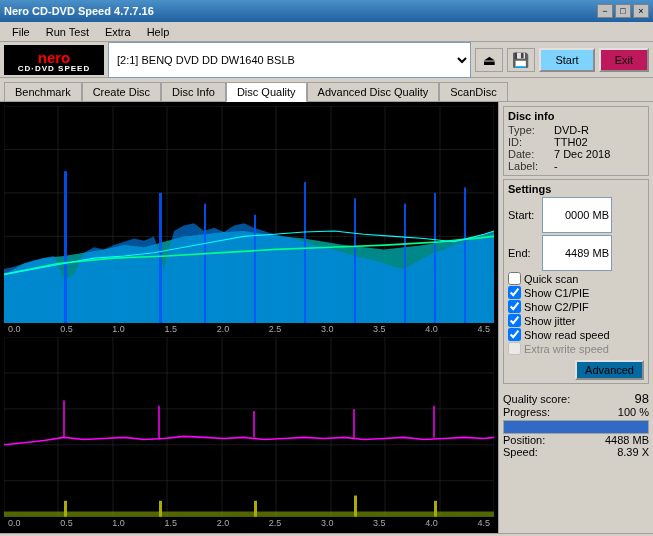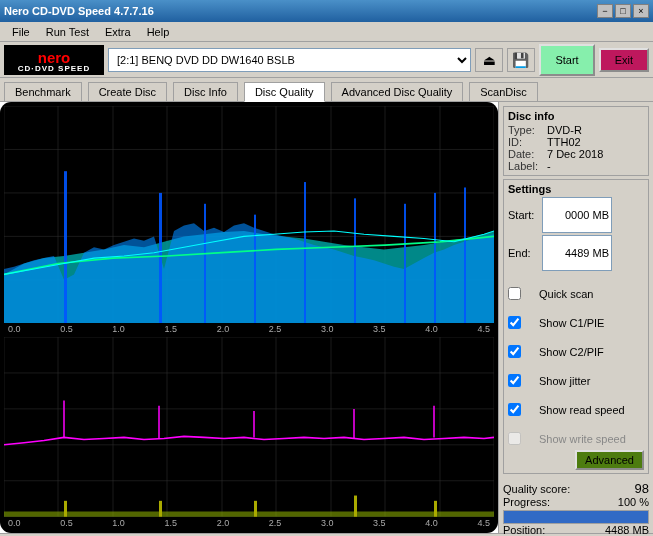--- a/index.html
+++ b/index.html
@@ -13,58 +13,58 @@
 
     
     .menubar { background: #d4d0c8; height: 20px; display: flex; align-items: center; padding: 0 4px; border-bottom: 1px solid #a0a0a0; }
     .menu-item { padding: 2px 8px; font-size: 11px; cursor: pointer; }
 
     
     .toolbar { background: #d4d0c8; height: 36px; display: flex; align-items: center; padding: 2px 4px; gap: 4px; border-bottom: 1px solid #a0a0a0; }
     .nero-logo { background: #000; color: white; font-size: 13px; font-weight: bold; padding: 2px 6px; width: 100px; height: 30px; display: flex; align-items: center; justify-content: flex-end; flex-direction: column; }
     .nero-logo-top { color: #ff0000; font-size: 15px; font-weight: 900; line-height: 1; }
     .nero-logo-bottom { color: #ffffff; font-size: 8px; letter-spacing: 1px; line-height: 1; }
-    .drive-selector { flex: 1; height: 24px; border: 1px solid #7f9db9; background: white; font-size: 11px; padding: 0 4px; }
+    .drive-selector { flex: 1; height: 36px; border: 1px solid #7f9db9; background: white; font-size: 11px; padding: 0 4px; }
     .toolbar-icon-btn { width: 28px; height: 24px; background: #d4d0c8; border: 1px solid #a0a0a0; display: flex; align-items: center; justify-content: center; cursor: pointer; font-size: 14px; }
-    .start-btn { background: #86efac; border: 2px outset #e0e0e0; padding: 2px 14px; height: 32px; cursor: pointer; font-size: 11px; }
+    .start-btn { background: #7dd3fc; border: 2px outset #e0e0e0; padding: 2px 14px; height: 24px; cursor: pointer; font-size: 11px; }
     .exit-btn { background: #be185d; border: 2px outset #e0e0e0; padding: 2px 14px; height: 24px; cursor: pointer; font-size: 11px; }
 
     
-    .tabbar { background: #d4d0c8; display: flex; padding: 4px 4px 0; gap: 6px; }
+    .tabbar { background: #d4d0c8; display: flex; padding: 4px 4px 0; gap: 0; }
     .tab { padding: 3px 10px; border: 1px solid #a0a0a0; border-bottom: none; background: #d4d0c8; cursor: pointer; font-size: 11px; }
     .tab.active { background: white; border-bottom: 1px solid white; margin-bottom: -1px; z-index: 1; }
 
     
     .main { display: flex; background: white; border-top: 1px solid #a0a0a0; height: calc(536px - 22px - 20px - 36px - 26px); }
 
     
-    .chart-area { flex: 1; background: #000; padding: 4px; display: flex; flex-direction: column; gap: 0; position: relative; border-radius: 11px; }
+    .chart-area { flex: 1; background: #000; padding: 4px; display: flex; flex-direction: column; gap: 0; position: relative; }
 
     
     .right-panel { width: 155px; background: #d4d0c8; padding: 4px; border-left: 1px solid #a0a0a0; display: flex; flex-direction: column; gap: 3px; font-size: 11px; }
 
     .disc-info-section { border: 1px solid #a0a0a0; background: #d4d0c8; padding: 3px 4px; }
     .section-title { font-weight: bold; font-size: 11px; margin-bottom: 2px; }
-    .info-row { display: flex; gap: 4px; }
+    .info-row { display: flex; gap: 11px; }
     .info-label { color: #333; width: 35px; }
     .info-value { color: #000; }
 
     .settings-section { border: 1px solid #a0a0a0; background: #d4d0c8; padding: 3px 4px; }
     .speed-row { display: flex; align-items: center; gap: 4px; margin-top: 2px; }
     .speed-select { width: 60px; height: 20px; border: 1px solid #7f9db9; font-size: 11px; }
     .refresh-btn { width: 20px; height: 20px; border: 1px solid #a0a0a0; background: #d4d0c8; display: flex; align-items: center; justify-content: center; cursor: pointer; font-size: 11px; }
 
     .mb-field { width: 70px; height: 18px; border: 1px solid #7f9db9; background: white; font-size: 11px; padding: 17px 2px; text-align: right; }
     .field-row { display: flex; align-items: center; gap: 4px; margin-top: 2px; }
     .field-label { width: 30px; }
 
-    .checkbox-row { display: flex; align-items: center; gap: 18px; margin-top: 16px; }
+    .checkbox-row { display: flex; align-items: center; gap: 3px; margin-top: 1px; }
     .checkbox-row input { margin: 0; }
 
-    .advanced-btn { background: #4d7c0f; border: 2px outset #e0e0e0; padding: 2px 8px; cursor: pointer; font-size: 11px; margin-top: 2px; align-self: flex-end; }
+    .advanced-btn { background: #0369a1; border: 2px outset #e0e0e0; padding: 2px 8px; cursor: pointer; font-size: 11px; margin-top: 2px; align-self: flex-end; }
 
     .quality-score-row { display: flex; justify-content: space-between; align-items: center; margin-top: 2px; }
     .quality-score-value { font-weight: normal; font-size: 13px; }
 
     
     .bottom-legend { background: #d4d0c8; display: flex; padding: 3px 6px; gap: 16px; border-top: 1px solid #a0a0a0; font-size: 11px; }
 
     .progress-bar-outer { background: white; border: 1px solid #a0a0a0; height: 14px; margin-top: 2px; }
     .progress-bar-inner { background: #316ac5; height: 100%; }
     .progress-row { display: flex; justify-content: space-between; align-items: center; }
@@ -274,21 +274,21 @@
       <div class="checkbox-row">
         <input type="checkbox" checked="" style="">
         <span>Show jitter</span>
       </div>
       <div class="checkbox-row">
         <input type="checkbox" checked="" style="">
         <span>Show read speed</span>
       </div>
       <div class="checkbox-row">
         <input type="checkbox" disabled="" style="">
-        <span style="color:#888;">Show write speed</span>
+        <span style="color:#888;">Extra write speed</span>
       </div>
       <div style="display:flex; justify-content:flex-end; margin-top:3px;">
         <button class="advanced-btn">Advanced</button>
       </div>
     </div>
 
     <div style="padding: 2px 0;">
       <div class="quality-score-row">
         <span>Quality score:</span>
         <span class="quality-score-value">98</span>

